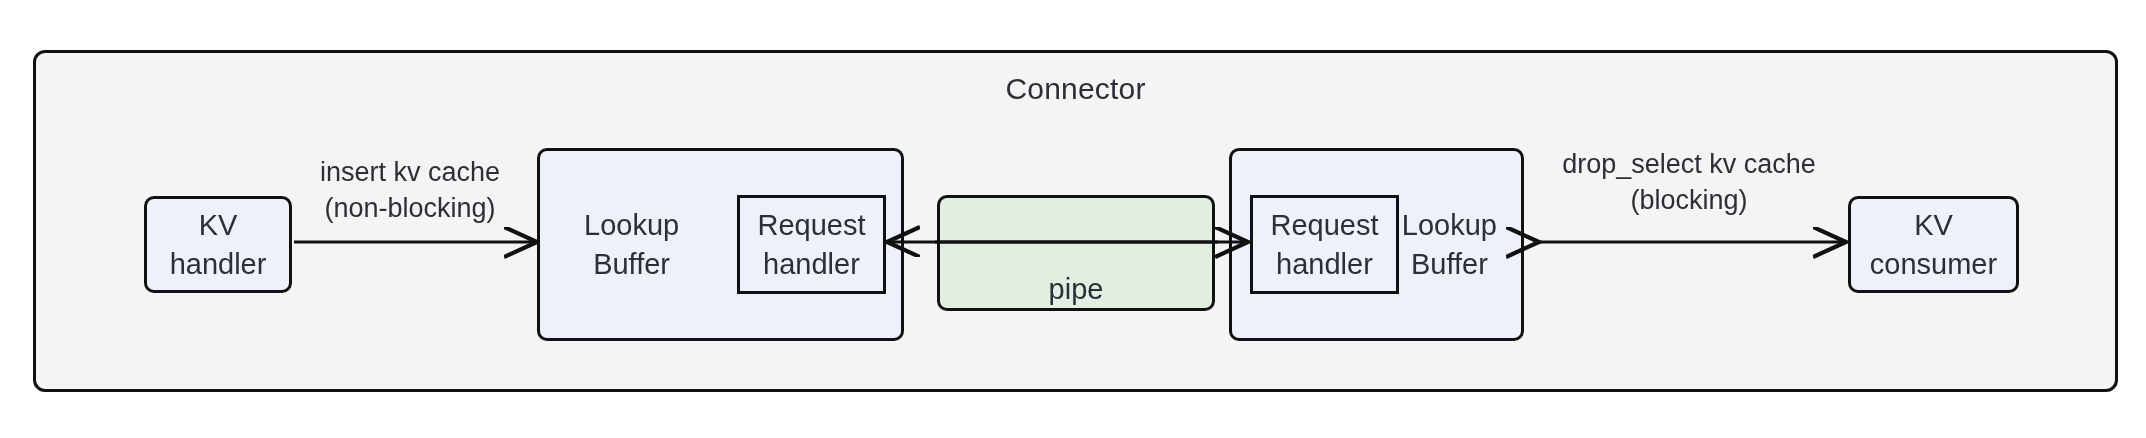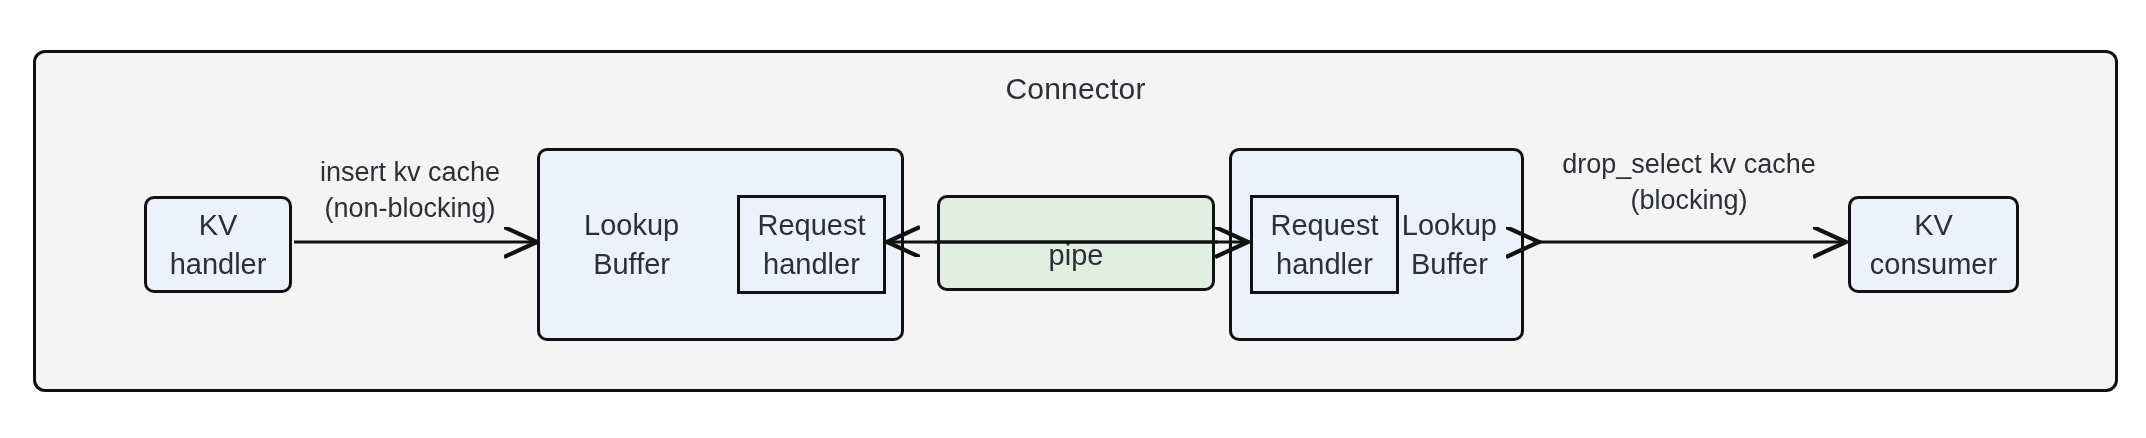--- a/index.html
+++ b/index.html
@@ -91,23 +91,22 @@
     color: #2b2f36;
   }
   #request-handler-left {
     left: 737px; top: 195px; width: 149px; height: 99px;
   }
   #request-handler-right {
     left: 1250px; top: 195px; width: 149px; height: 99px;
   }
 
   #pipe-box {
-    left: 937px; top: 195px; width: 278px; height: 96px;
+    left: 937px; top: 195px; width: 278px; height: 116px;
     align-items: flex-end;
-    padding-bottom: 14px;
   }
 
   
   .edge-label {
     text-align: center;
     color: #2b2f36;
     font-size: 27px;
     line-height: 1.35;
     white-space: nowrap;
   }

